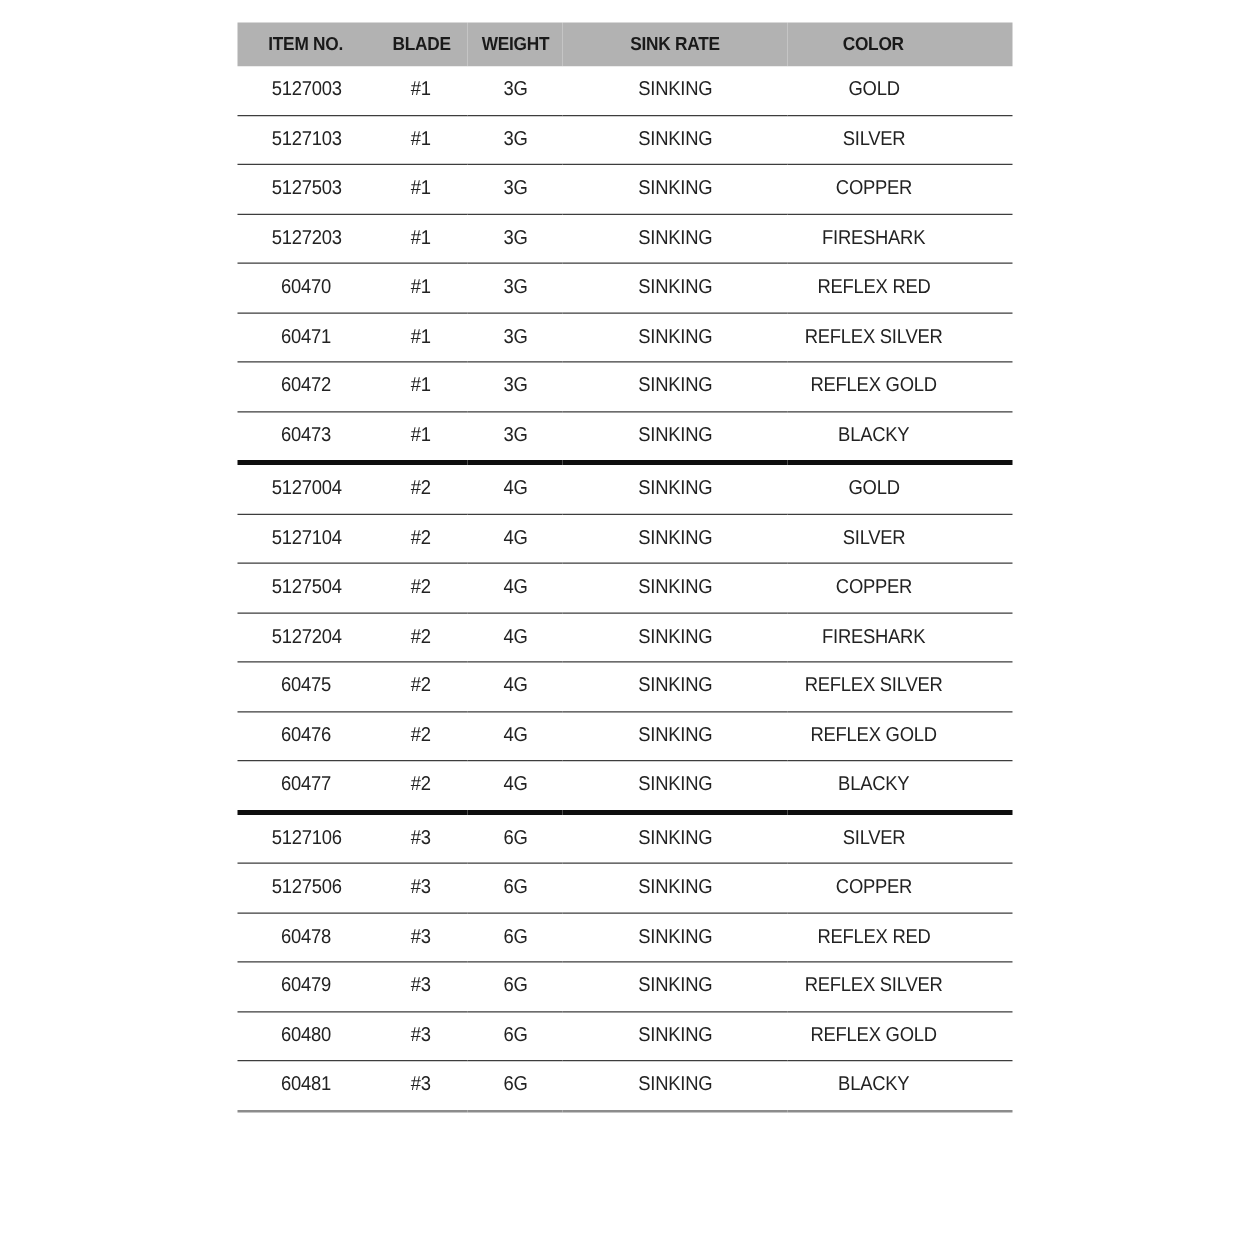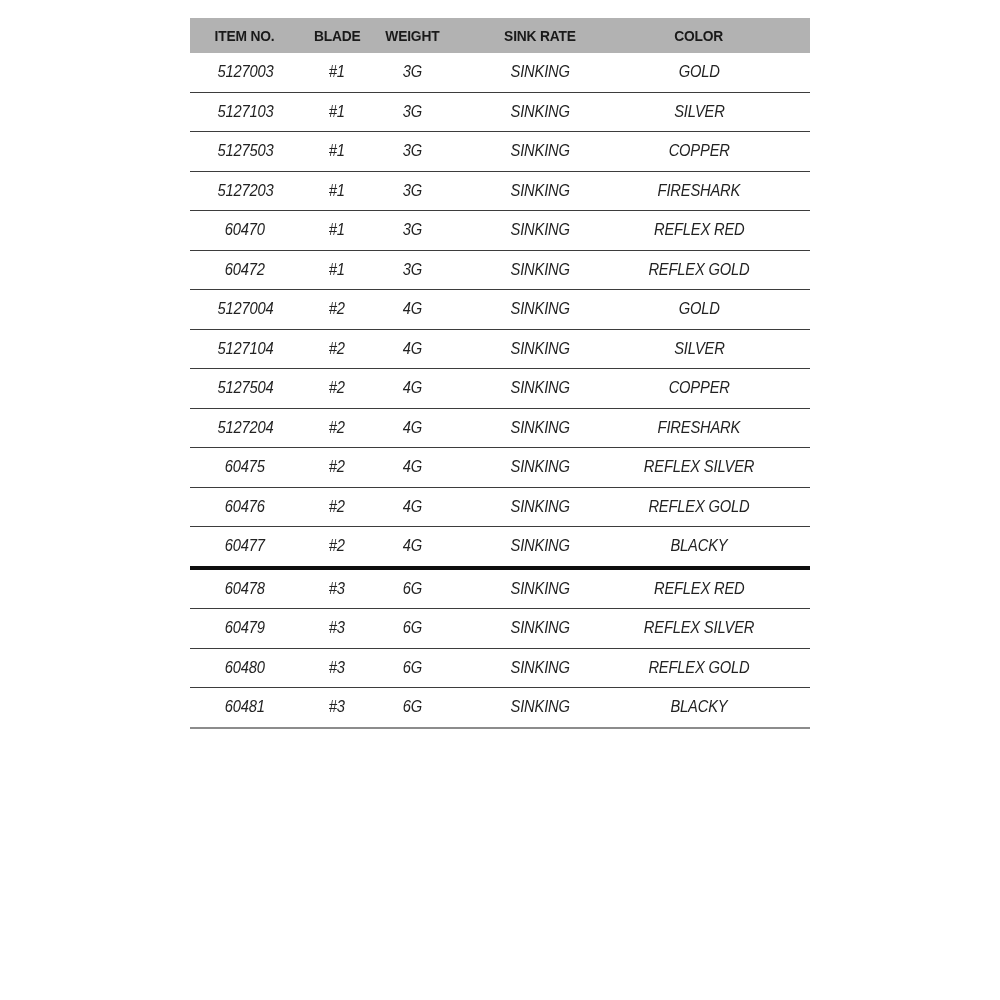--- a/index.html
+++ b/index.html
@@ -47,21 +47,20 @@
     font-size: 16px;
     text-align: center;
     padding: 0;
   }
   table.spec th:last-child,
   table.spec td:last-child {
     padding-right: 42px; 
   }
   table.spec tbody tr {
     border-bottom: 1.5px solid var(--row-line);
-    font-style: italic;
   }
   table.spec tbody tr.group-end {
     border-bottom: 4px solid var(--group-line);
   }
   table.spec tbody tr.table-end {
     border-bottom: 2px solid var(--bottom-line);
   }
   .ct {
     display: inline-block;
     transform: scaleX(0.92);
@@ -121,25 +120,39 @@
           <td><span class="ct">FIRESHARK</span></td>
         </tr>
         <tr>
           <td><span class="ct">60470</span></td>
           <td><span class="ct">#1</span></td>
           <td><span class="ct">3G</span></td>
           <td><span class="ct">SINKING</span></td>
           <td><span class="ct">REFLEX RED</span></td>
         </tr>
         <tr>
+          <td><span class="ct">60471</span></td>
+          <td><span class="ct">#1</span></td>
+          <td><span class="ct">3G</span></td>
+          <td><span class="ct">SINKING</span></td>
+          <td><span class="ct">REFLEX SILVER</span></td>
+        </tr>
+        <tr>
           <td><span class="ct">60472</span></td>
           <td><span class="ct">#1</span></td>
           <td><span class="ct">3G</span></td>
           <td><span class="ct">SINKING</span></td>
           <td><span class="ct">REFLEX GOLD</span></td>
+        </tr>
+        <tr class="group-end">
+          <td><span class="ct">60473</span></td>
+          <td><span class="ct">#1</span></td>
+          <td><span class="ct">3G</span></td>
+          <td><span class="ct">SINKING</span></td>
+          <td><span class="ct">BLACKY</span></td>
         </tr>
         <tr>
           <td><span class="ct">5127004</span></td>
           <td><span class="ct">#2</span></td>
           <td><span class="ct">4G</span></td>
           <td><span class="ct">SINKING</span></td>
           <td><span class="ct">GOLD</span></td>
         </tr>
         <tr>
           <td><span class="ct">5127104</span></td>
@@ -175,20 +188,34 @@
           <td><span class="ct">4G</span></td>
           <td><span class="ct">SINKING</span></td>
           <td><span class="ct">REFLEX GOLD</span></td>
         </tr>
         <tr class="group-end">
           <td><span class="ct">60477</span></td>
           <td><span class="ct">#2</span></td>
           <td><span class="ct">4G</span></td>
           <td><span class="ct">SINKING</span></td>
           <td><span class="ct">BLACKY</span></td>
+        </tr>
+        <tr>
+          <td><span class="ct">5127106</span></td>
+          <td><span class="ct">#3</span></td>
+          <td><span class="ct">6G</span></td>
+          <td><span class="ct">SINKING</span></td>
+          <td><span class="ct">SILVER</span></td>
+        </tr>
+        <tr>
+          <td><span class="ct">5127506</span></td>
+          <td><span class="ct">#3</span></td>
+          <td><span class="ct">6G</span></td>
+          <td><span class="ct">SINKING</span></td>
+          <td><span class="ct">COPPER</span></td>
         </tr>
         <tr>
           <td><span class="ct">60478</span></td>
           <td><span class="ct">#3</span></td>
           <td><span class="ct">6G</span></td>
           <td><span class="ct">SINKING</span></td>
           <td><span class="ct">REFLEX RED</span></td>
         </tr>
         <tr>
           <td><span class="ct">60479</span></td>

